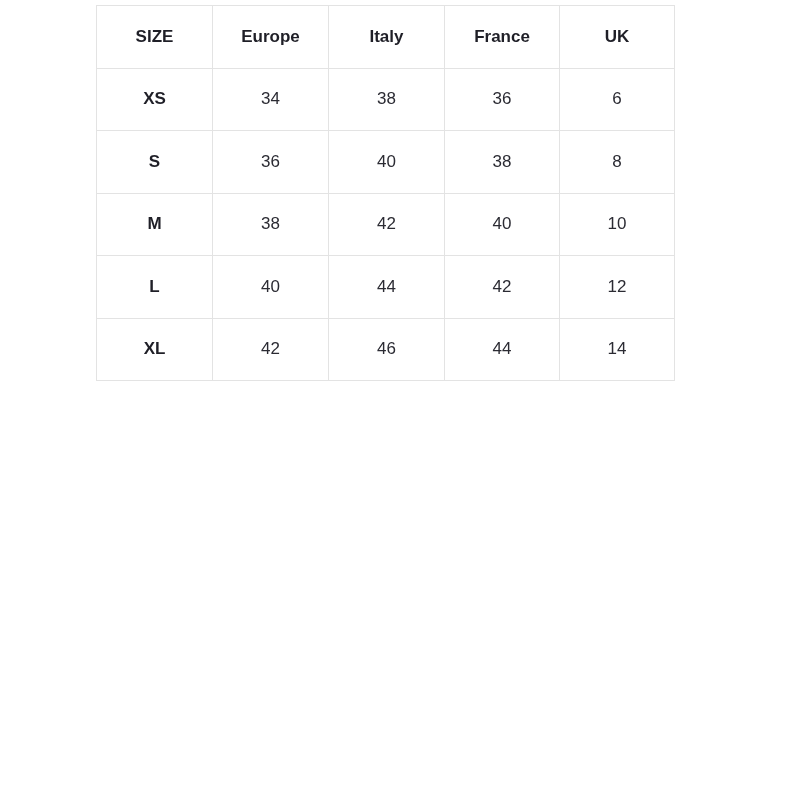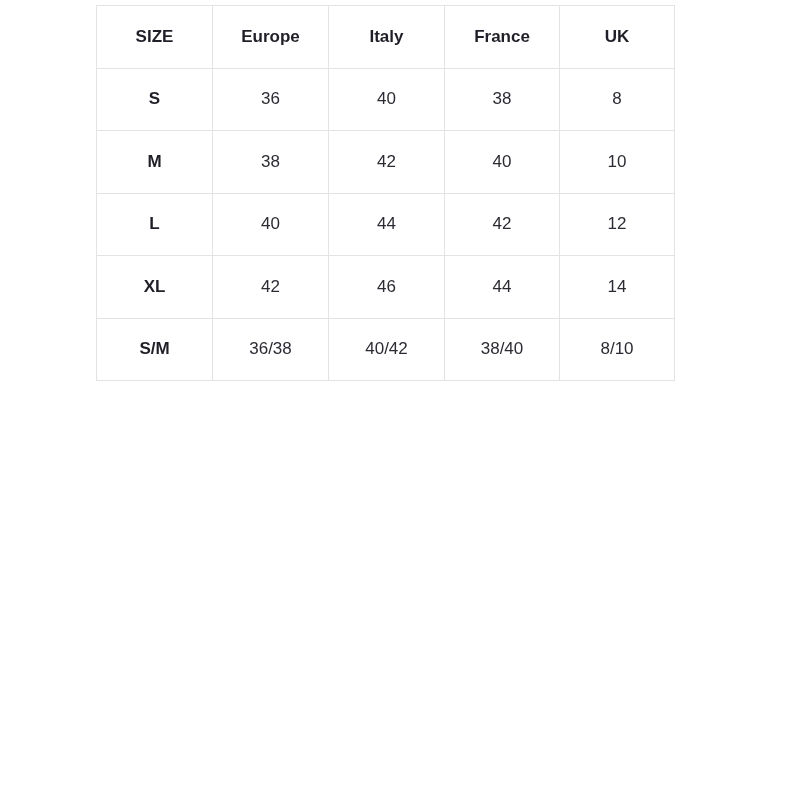--- a/index.html
+++ b/index.html
@@ -70,20 +70,27 @@
         <tr>
           <th>SIZE</th>
           <th>Europe</th>
           <th>Italy</th>
           <th>France</th>
           <th>UK</th>
         </tr>
       </thead>
       <tbody>
         <tr>
+          <td class="rowhead">XS</td>
+          <td>34</td>
+          <td>38</td>
+          <td>36</td>
+          <td>6</td>
+        </tr>
+        <tr>
           <td class="rowhead">S</td>
           <td>36</td>
           <td>40</td>
           <td>38</td>
           <td>8</td>
         </tr>
         <tr>
           <td class="rowhead">M</td>
           <td>38</td>
           <td>42</td>
@@ -97,27 +104,20 @@
           <td>42</td>
           <td>12</td>
         </tr>
         <tr>
           <td class="rowhead">XL</td>
           <td>42</td>
           <td>46</td>
           <td>44</td>
           <td>14</td>
         </tr>
-        <tr>
-          <td class="rowhead">S/M</td>
-          <td>36/38</td>
-          <td>40/42</td>
-          <td>38/40</td>
-          <td>8/10</td>
-        </tr>
       </tbody>
     </table>
   </div>
 
   <div class="table-wrap" id="secondary-table-wrap">
     <table class="size-table">
       <colgroup>
         <col class="c-size">
           <col class="c-eu">
           <col class="c-it">

